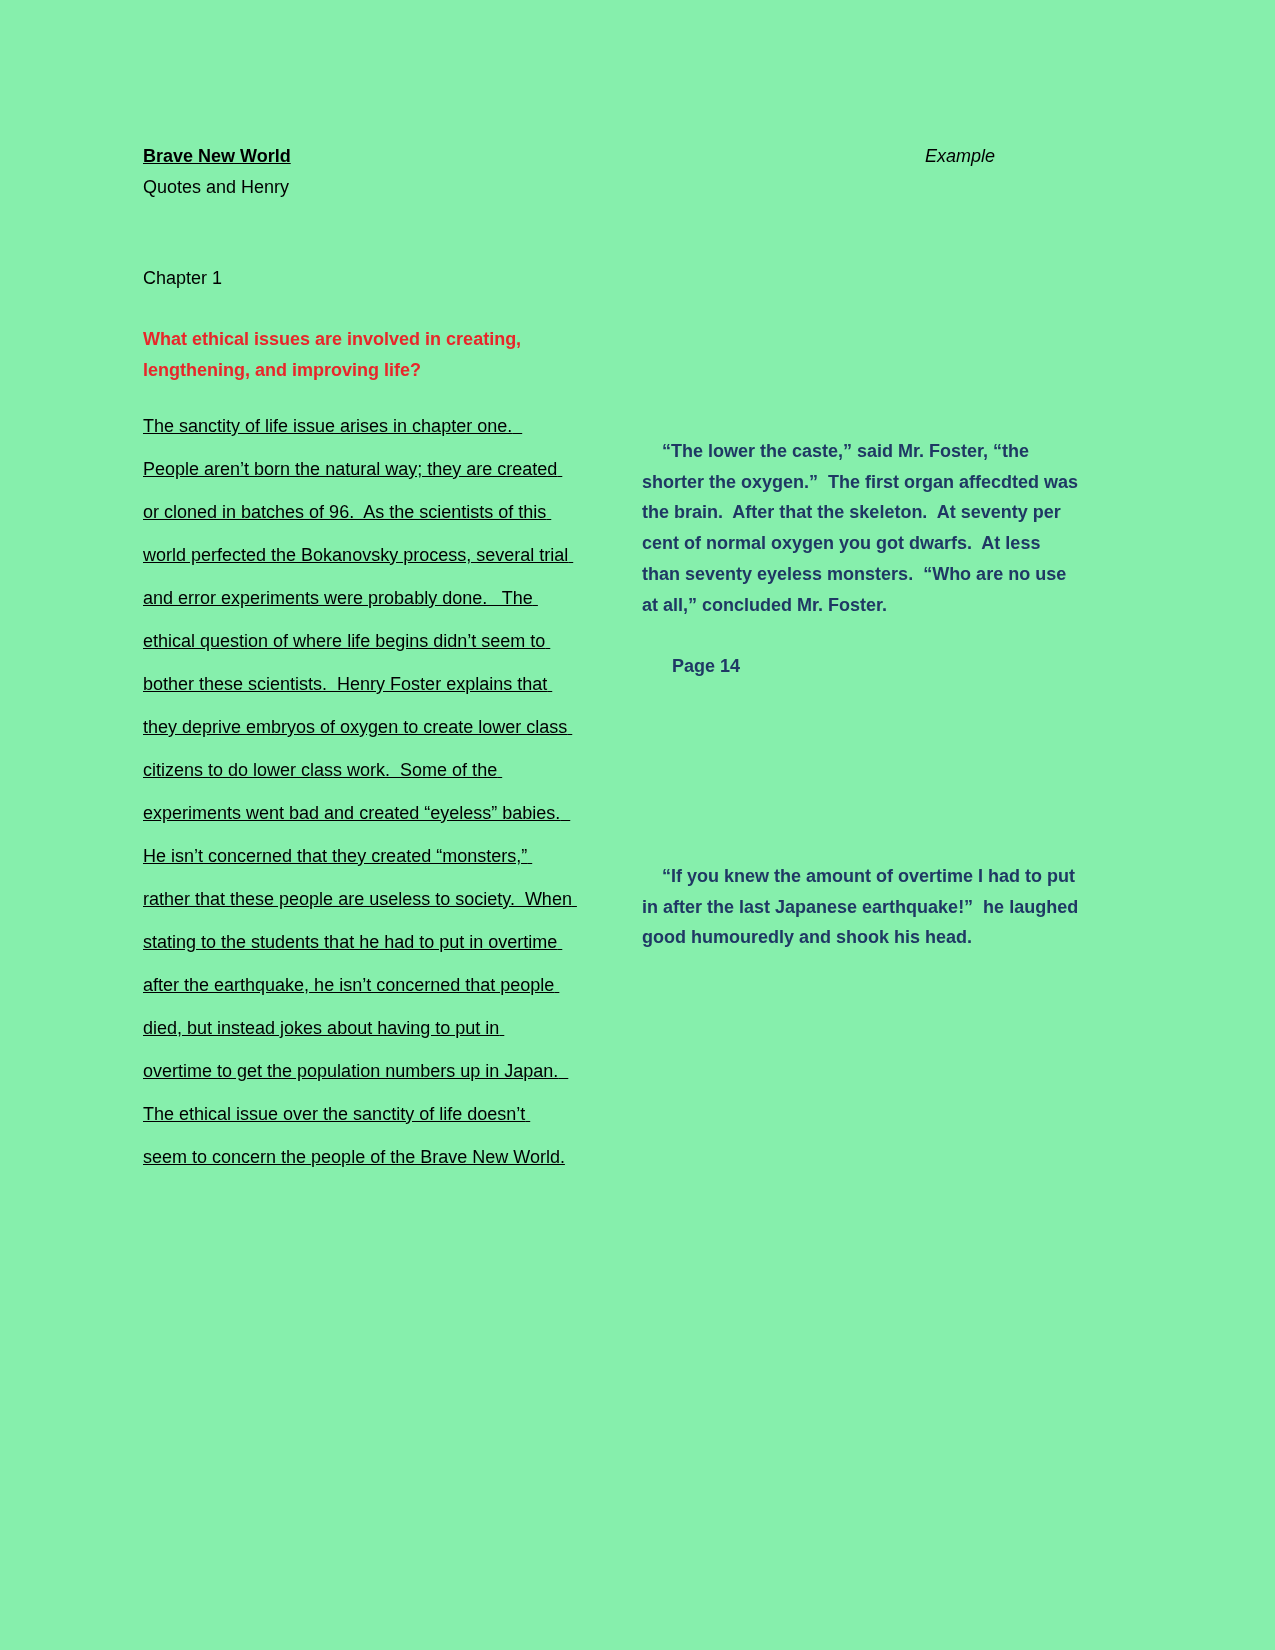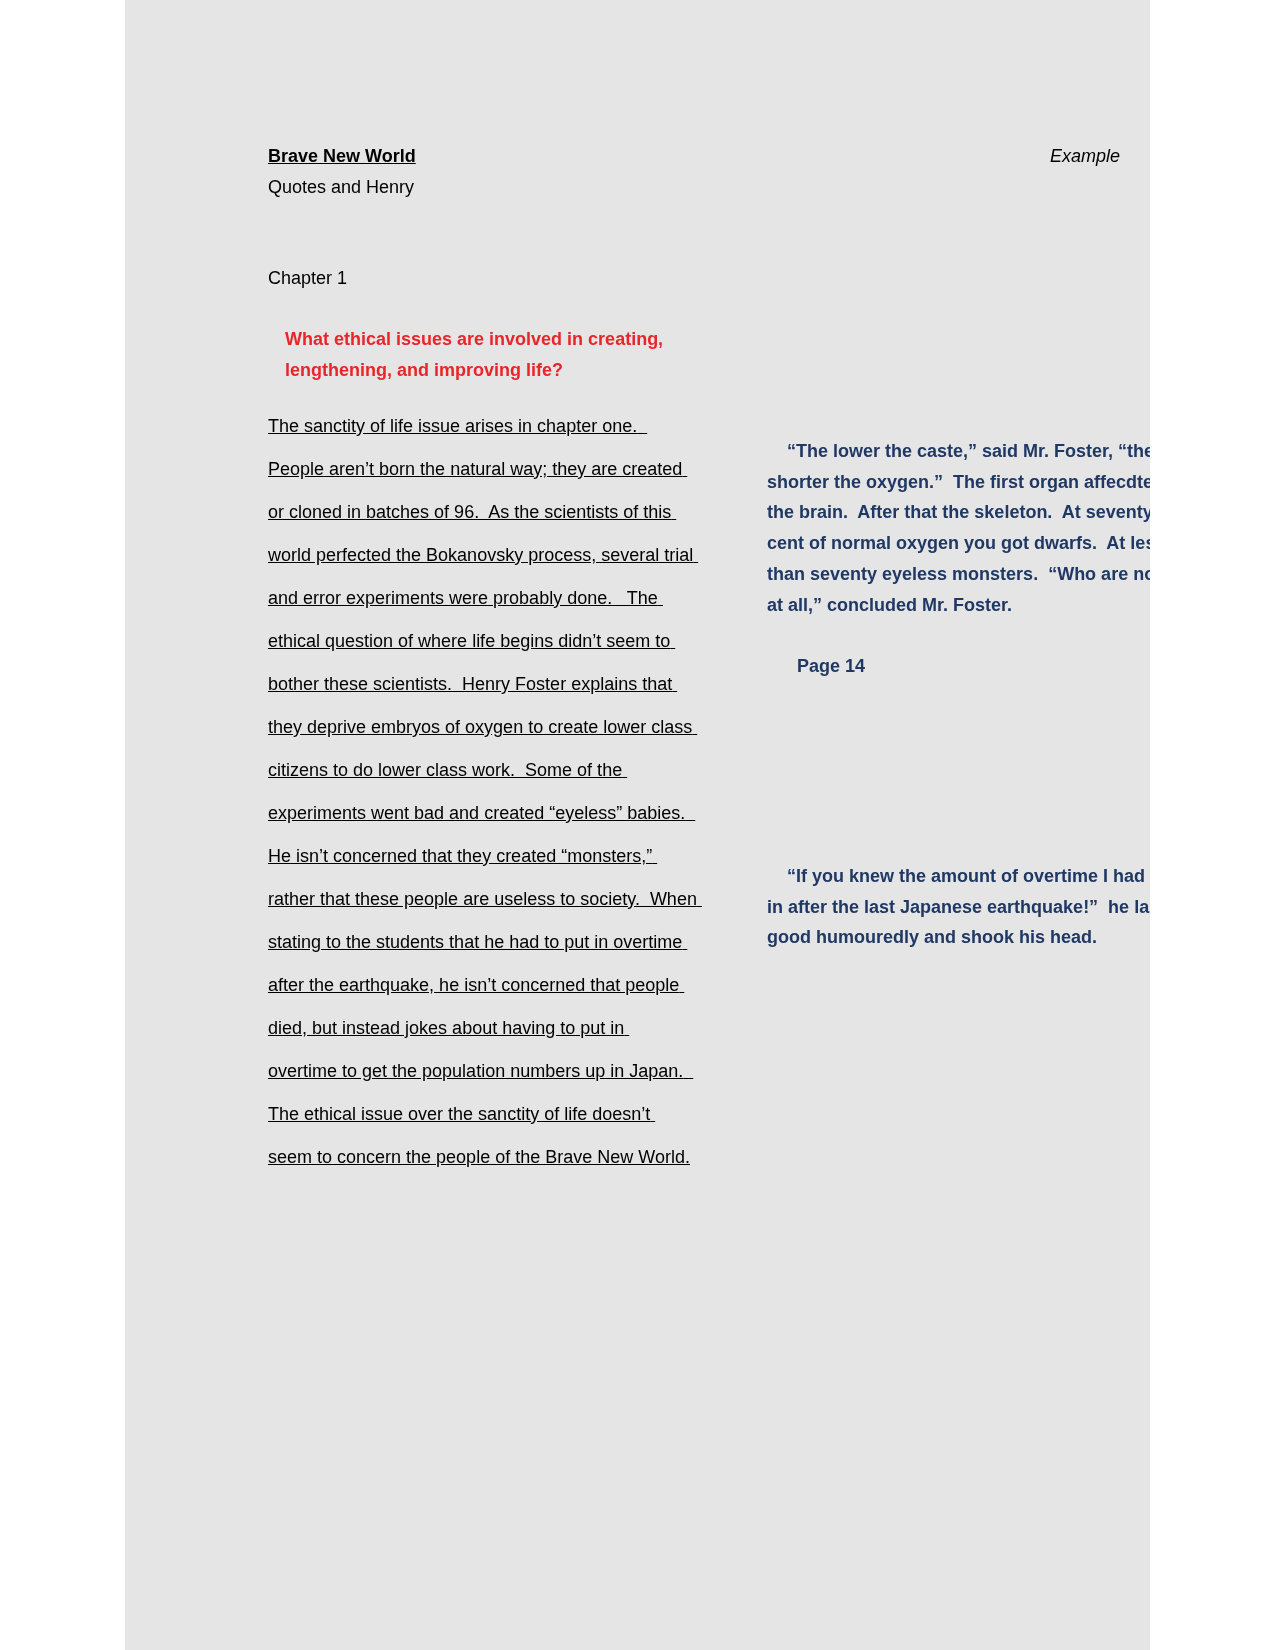--- a/index.html
+++ b/index.html
@@ -1,22 +1,22 @@
 <!DOCTYPE html>
 <html style="--question-red: #e8262a; --quote-blue: #1f3864;"><head>
 <meta charset="utf-8">
 <style>
   * { margin: 0; padding: 0; box-sizing: border-box; }
   html, body { background: #ffffff; }
   .page {
     position: relative;
-    width: 1025px;
+    width: 1275px;
     height: 1650px;
     margin: 0 auto;
-    background: #e5e5e5;
+    background: #86efac;
     font-family: "Liberation Sans", sans-serif;
     font-size: 18px;
     color: #000000;
     overflow: hidden;
   }
   .abs { position: absolute; }
   .doc-title {
     font-weight: bold;
     text-decoration: underline;
     line-height: 31px;
@@ -53,21 +53,21 @@
 
   <div class="abs" style="left:143px; top:141px;">
     <div class="doc-title">Brave New World</div>
     <div class="doc-subtitle">Quotes and Henry</div>
   </div>
 
   <div class="abs corner-label" style="left:925px; top:141px;">Example</div>
 
   <div class="abs chapter" style="left:143px; top:263px;">Chapter 1</div>
 
-  <div class="abs question" style="left:160px; top:324px;">What ethical issues are involved in creating, lengthening, and improving life?</div>
+  <div class="abs question" style="left:143px; top:324px;">What ethical issues are involved in creating, lengthening, and improving life?</div>
 
   <div class="abs notes" style="left:143px; top:405px;">The sanctity of life issue arises in chapter one.  People aren’t born the natural way; they are created or cloned in batches of 96.  As the scientists of this world perfected the Bokanovsky process, several trial and error experiments were probably done.   The ethical question of where life begins didn’t seem to bother these scientists.  Henry Foster explains that they deprive embryos of oxygen to create lower class citizens to do lower class work.  Some of the experiments went bad and created “eyeless” babies.  He isn’t concerned that they created “monsters,” rather that these people are useless to society.  When stating to the students that he had to put in overtime after the earthquake, he isn’t concerned that people died, but instead jokes about having to put in overtime to get the population numbers up in Japan.  The ethical issue over the sanctity of life doesn’t seem to concern the people of the Brave New World.</div>
 
   <div class="abs quote" style="left:642px; top:405px;">
     <span>“The lower the caste,” said Mr. Foster, “the shorter the oxygen.”  The first organ affecdted was the brain.  After that the skeleton.  At seventy per cent of normal oxygen you got dwarfs.  At less than seventy eyeless monsters.  “Who are no use at all,” concluded Mr. Foster.</span>
     <span class="page-ref">Page 14</span>
   </div>
 
   <div class="abs quote" style="left:642px; top:830px;">
     <span>“If you knew the amount of overtime I had to put in after the last Japanese earthquake!”  he laughed good humouredly and shook his head.</span>

